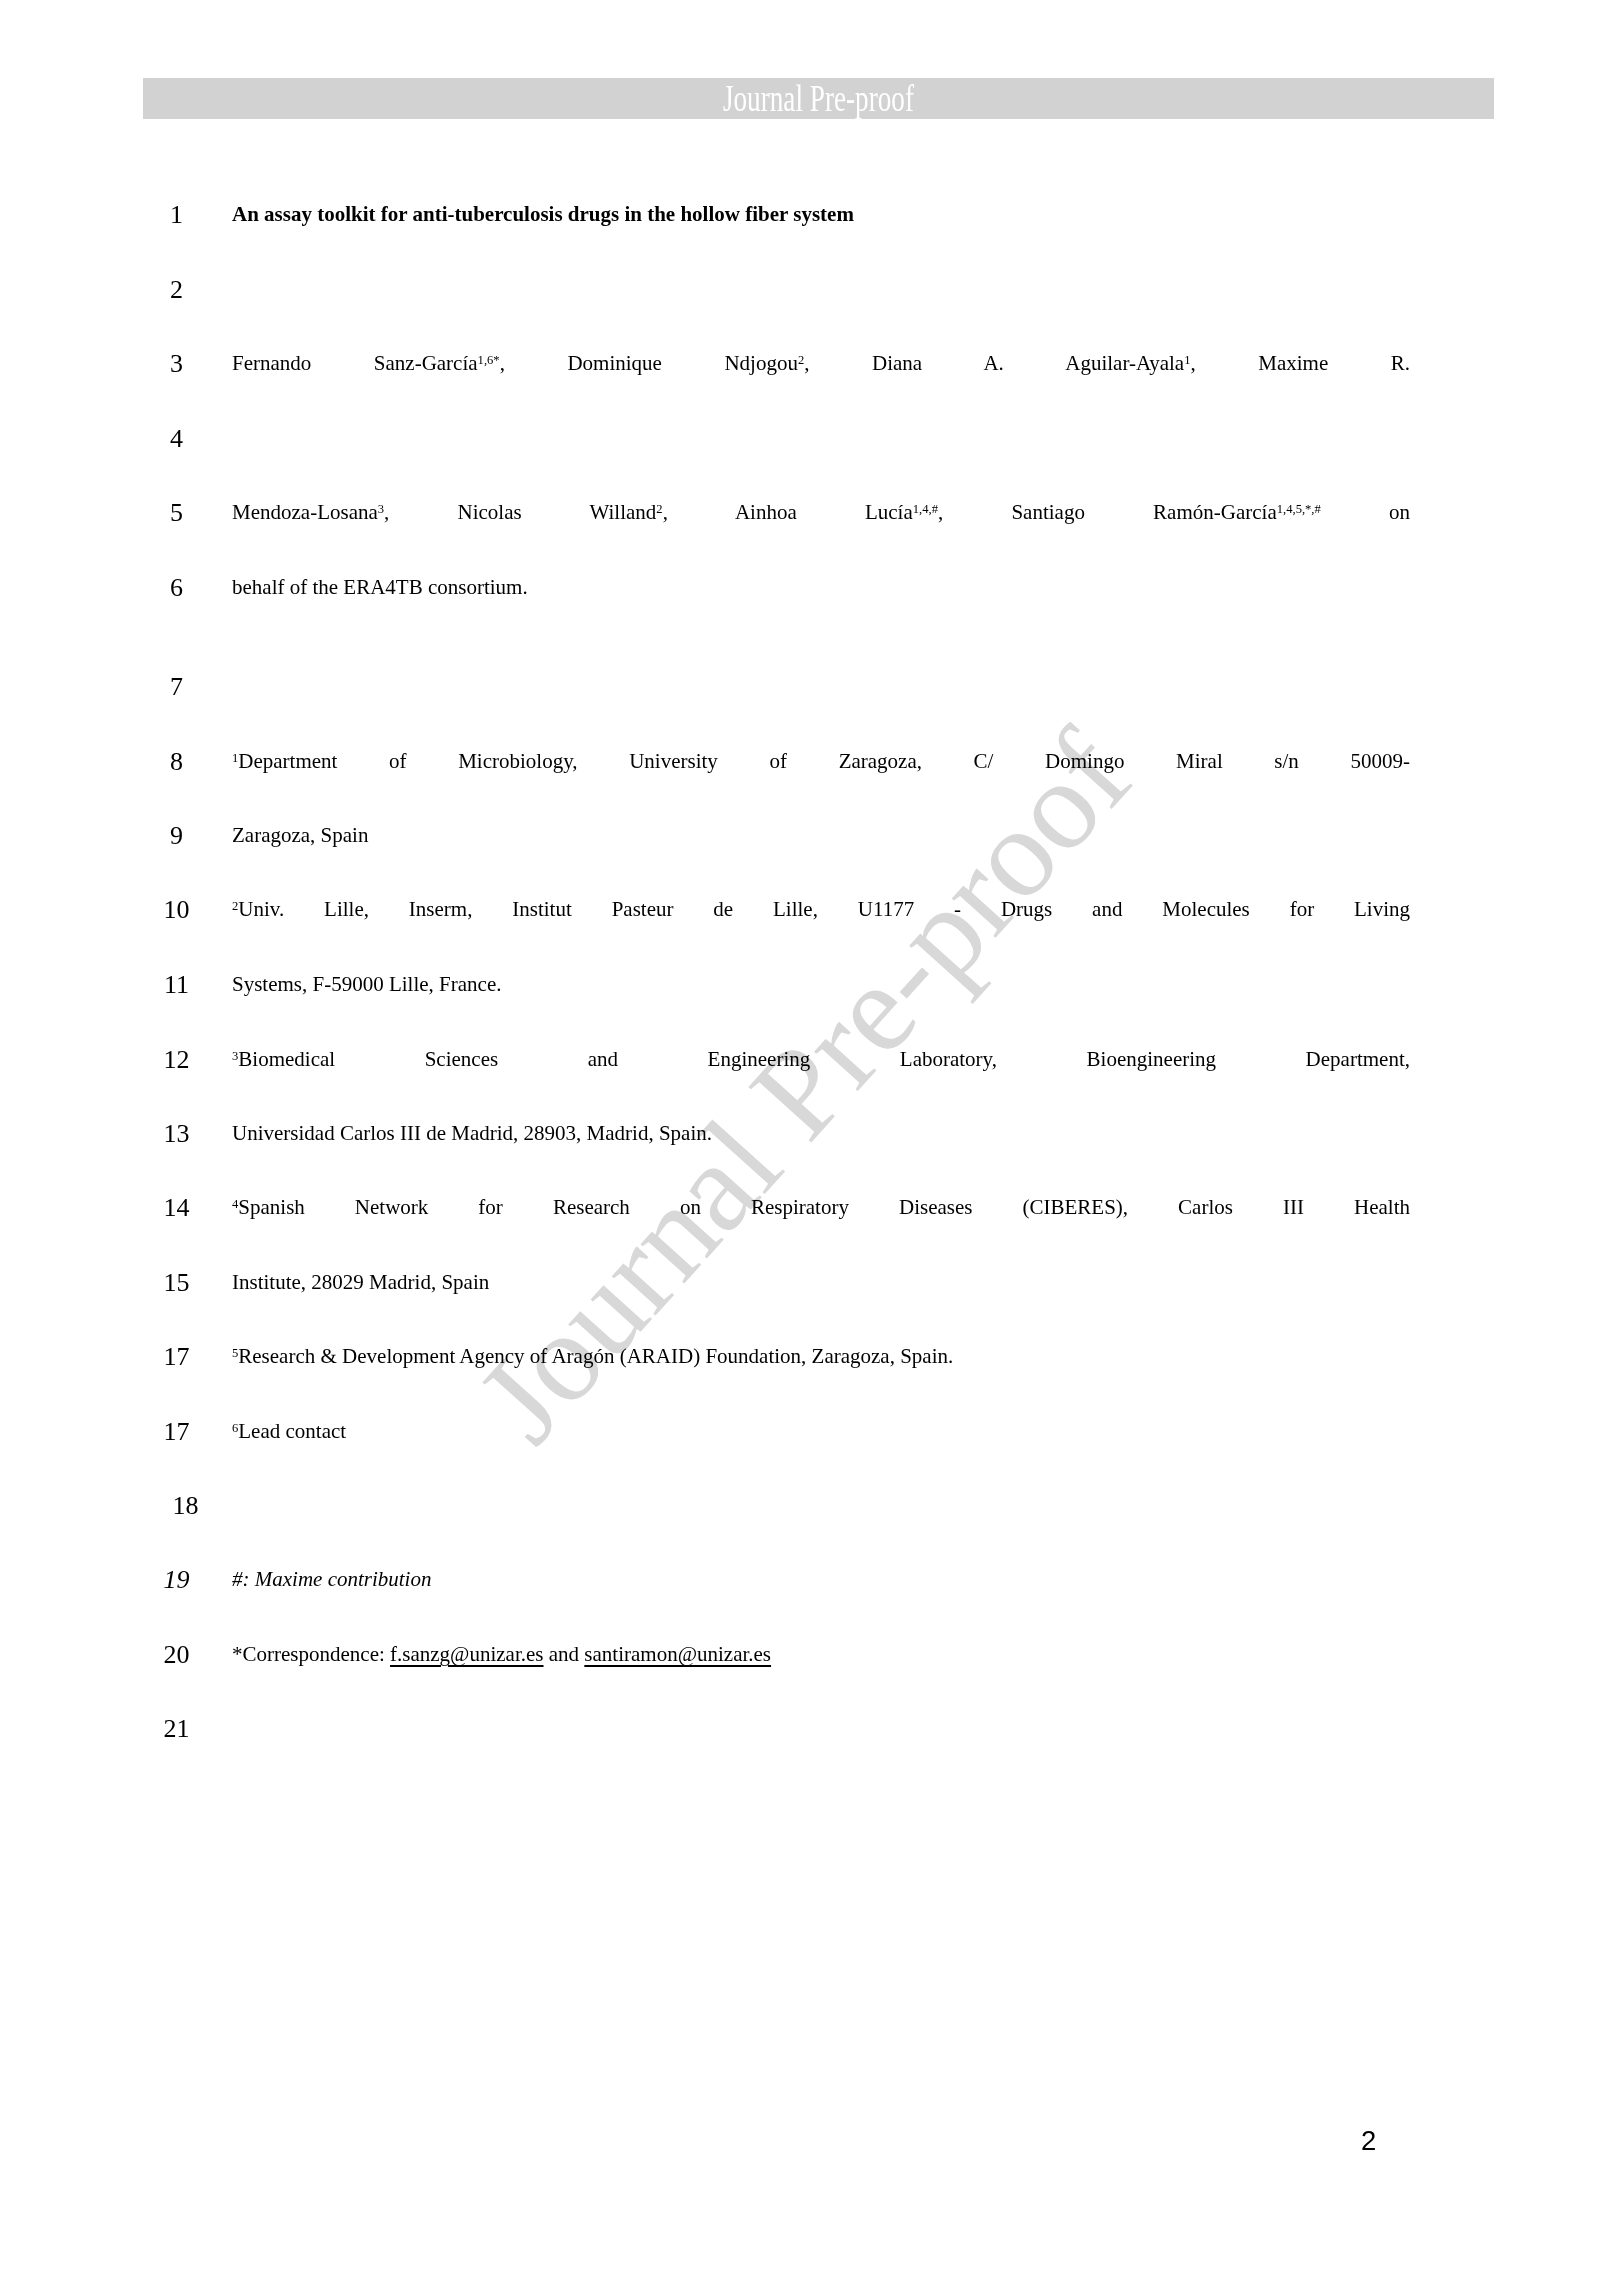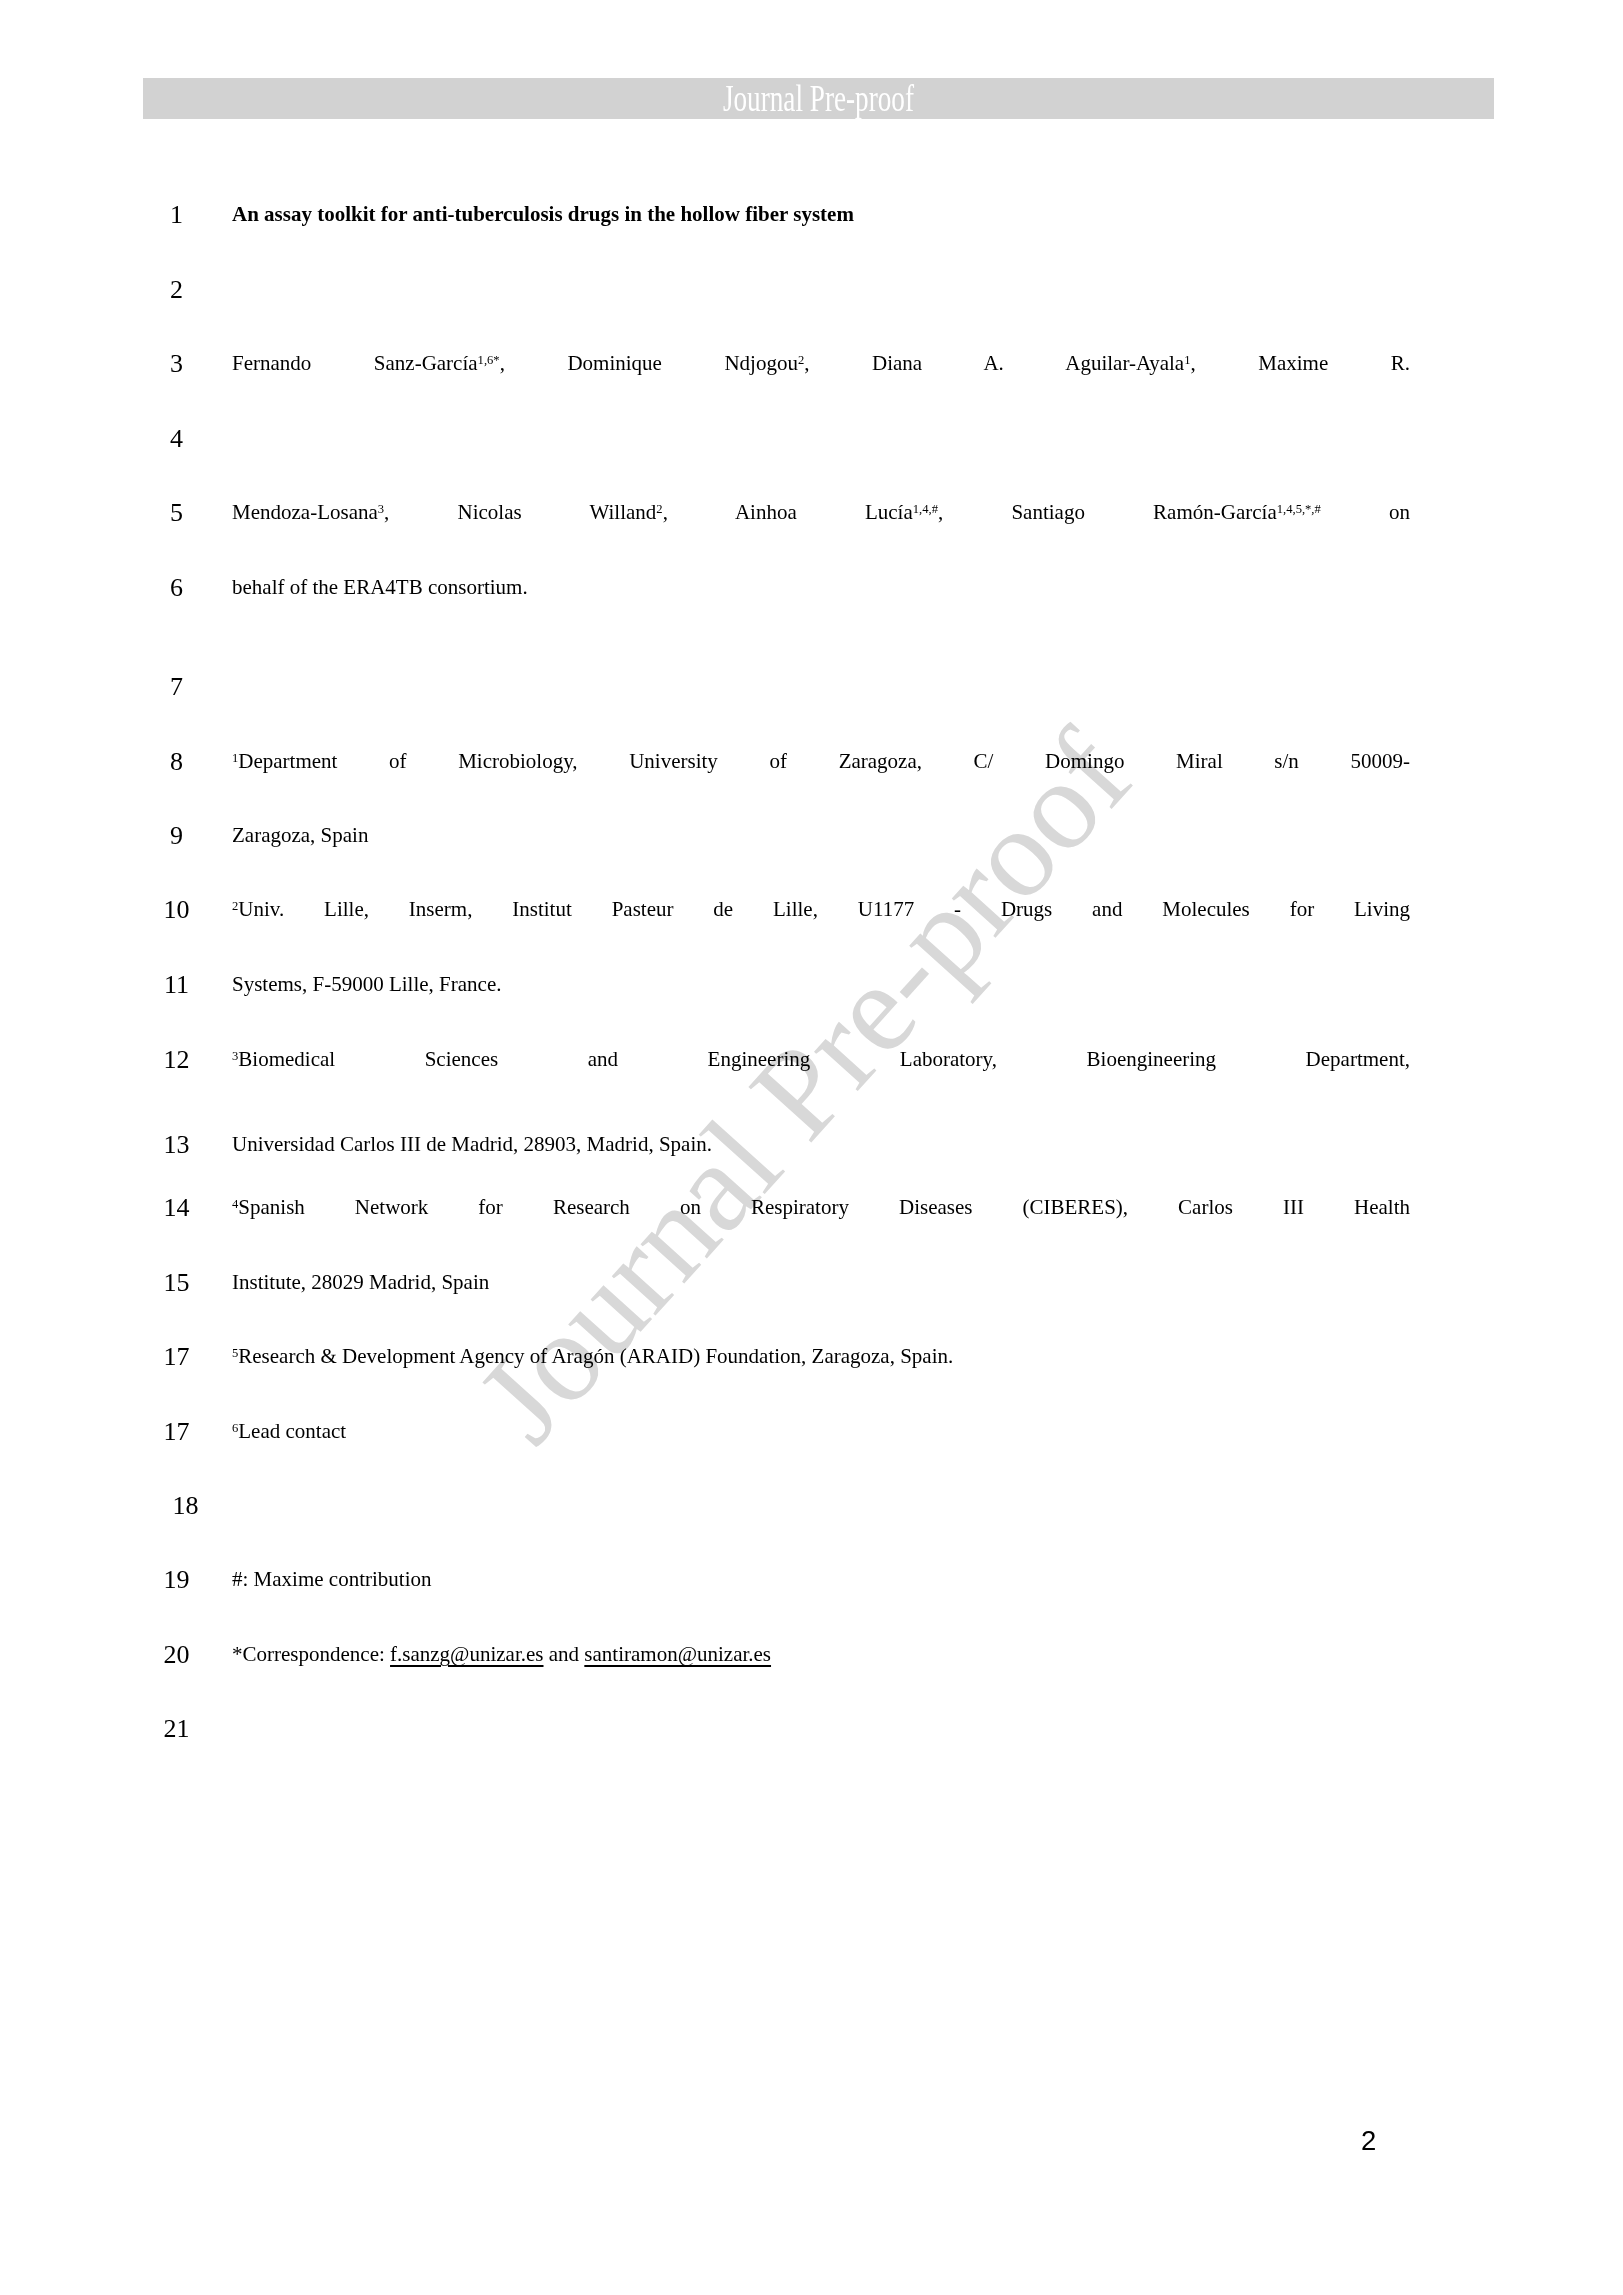--- a/index.html
+++ b/index.html
@@ -135,21 +135,21 @@
       <div class="line-text justify"><sup>2</sup>Univ. Lille, Inserm, Institut Pasteur de Lille, U1177 - Drugs and Molecules for Living</div>
     </div>
     <div class="line" style="top: 966px;">
       <span class="line-num">11</span>
       <div class="line-text">Systems, F-59000 Lille, France.</div>
     </div>
     <div class="line" style="top: 1041px;">
       <span class="line-num">12</span>
       <div class="line-text justify"><sup>3</sup>Biomedical Sciences and Engineering Laboratory, Bioengineering Department,</div>
     </div>
-    <div class="line" style="top: 1115px; margin-top: 11px;">
+    <div class="line" style="top: 1115px;">
       <span class="line-num">13</span>
       <div class="line-text">Universidad Carlos III de Madrid, 28903, Madrid, Spain.</div>
     </div>
     <div class="line" style="top: 1189px;">
       <span class="line-num">14</span>
       <div class="line-text justify"><sup>4</sup>Spanish Network for Research on Respiratory Diseases (CIBERES), Carlos III Health</div>
     </div>
     <div class="line" style="top: 1264px;">
       <span class="line-num">15</span>
       <div class="line-text">Institute, 28029 Madrid, Spain</div>
@@ -158,21 +158,21 @@
       <span class="line-num">17</span>
       <div class="line-text"><sup>5</sup>Research &amp; Development Agency of Aragón (ARAID) Foundation, Zaragoza, Spain.</div>
     </div>
     <div class="line" style="top: 1413px;">
       <span class="line-num">17</span>
       <div class="line-text"><sup>6</sup>Lead contact</div>
     </div>
     <div class="line" style="top: 1487px; margin-left: 9px;">
       <span class="line-num">18</span>
     </div>
-    <div class="line" style="top: 1561px;">
+    <div class="line" style="top: 1561px; font-style: italic;">
       <span class="line-num">19</span>
       <div class="line-text">#: Maxime contribution</div>
     </div>
     <div class="line" style="top: 1636px;">
       <span class="line-num">20</span>
       <div class="line-text">*Correspondence: <a class="email">f.sanzg@unizar.es</a> and <a class="email">santiramon@unizar.es</a></div>
     </div>
     <div class="line" style="top: 1710px;">
       <span class="line-num">21</span>
     </div>

